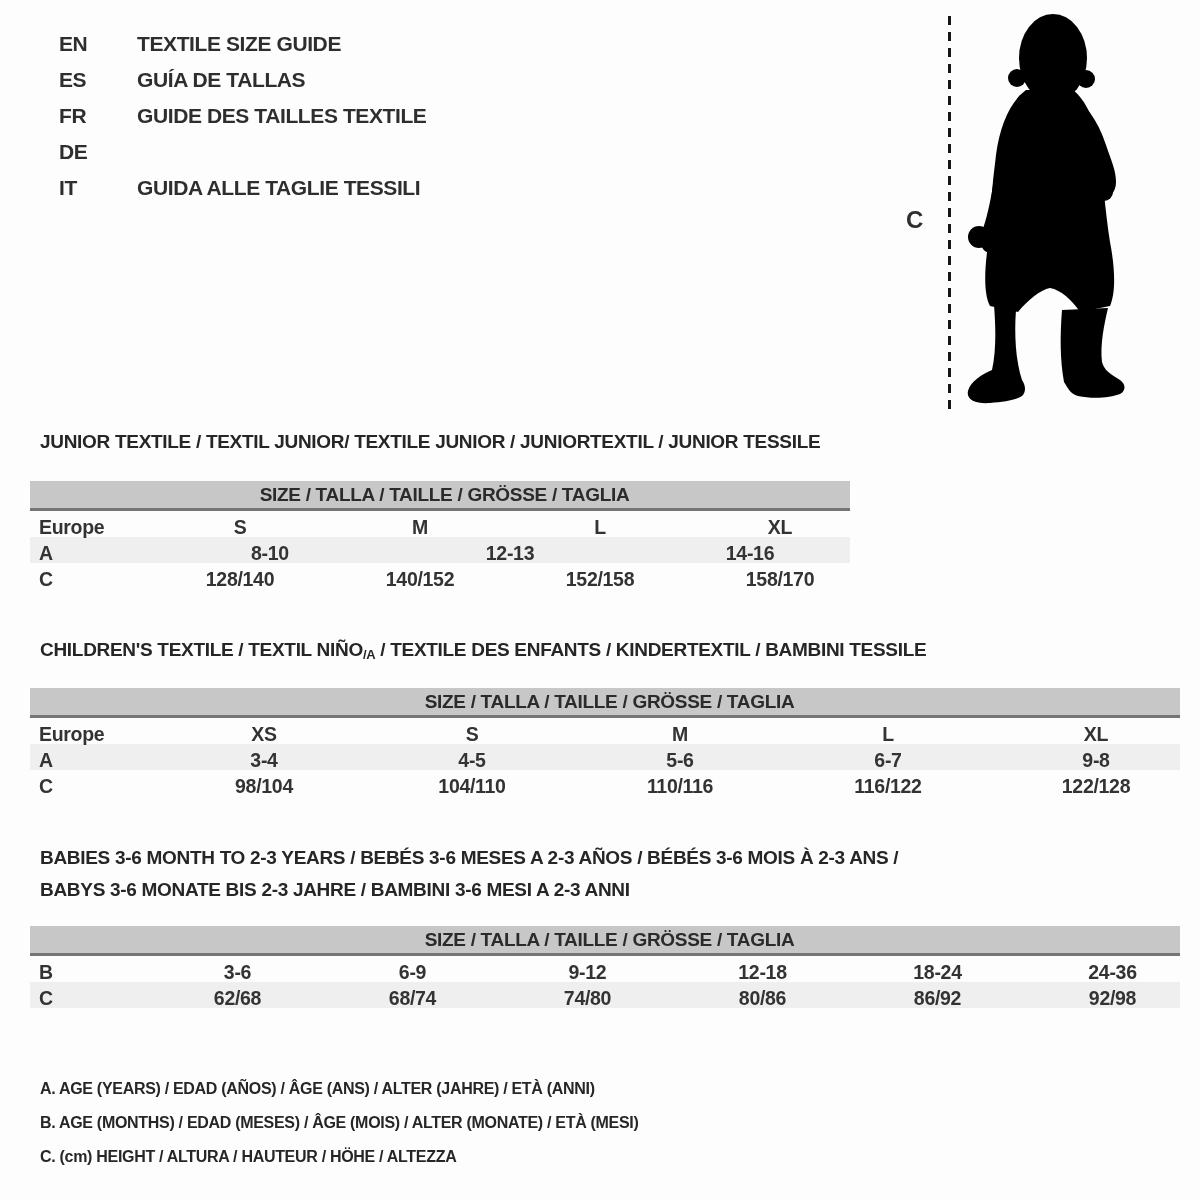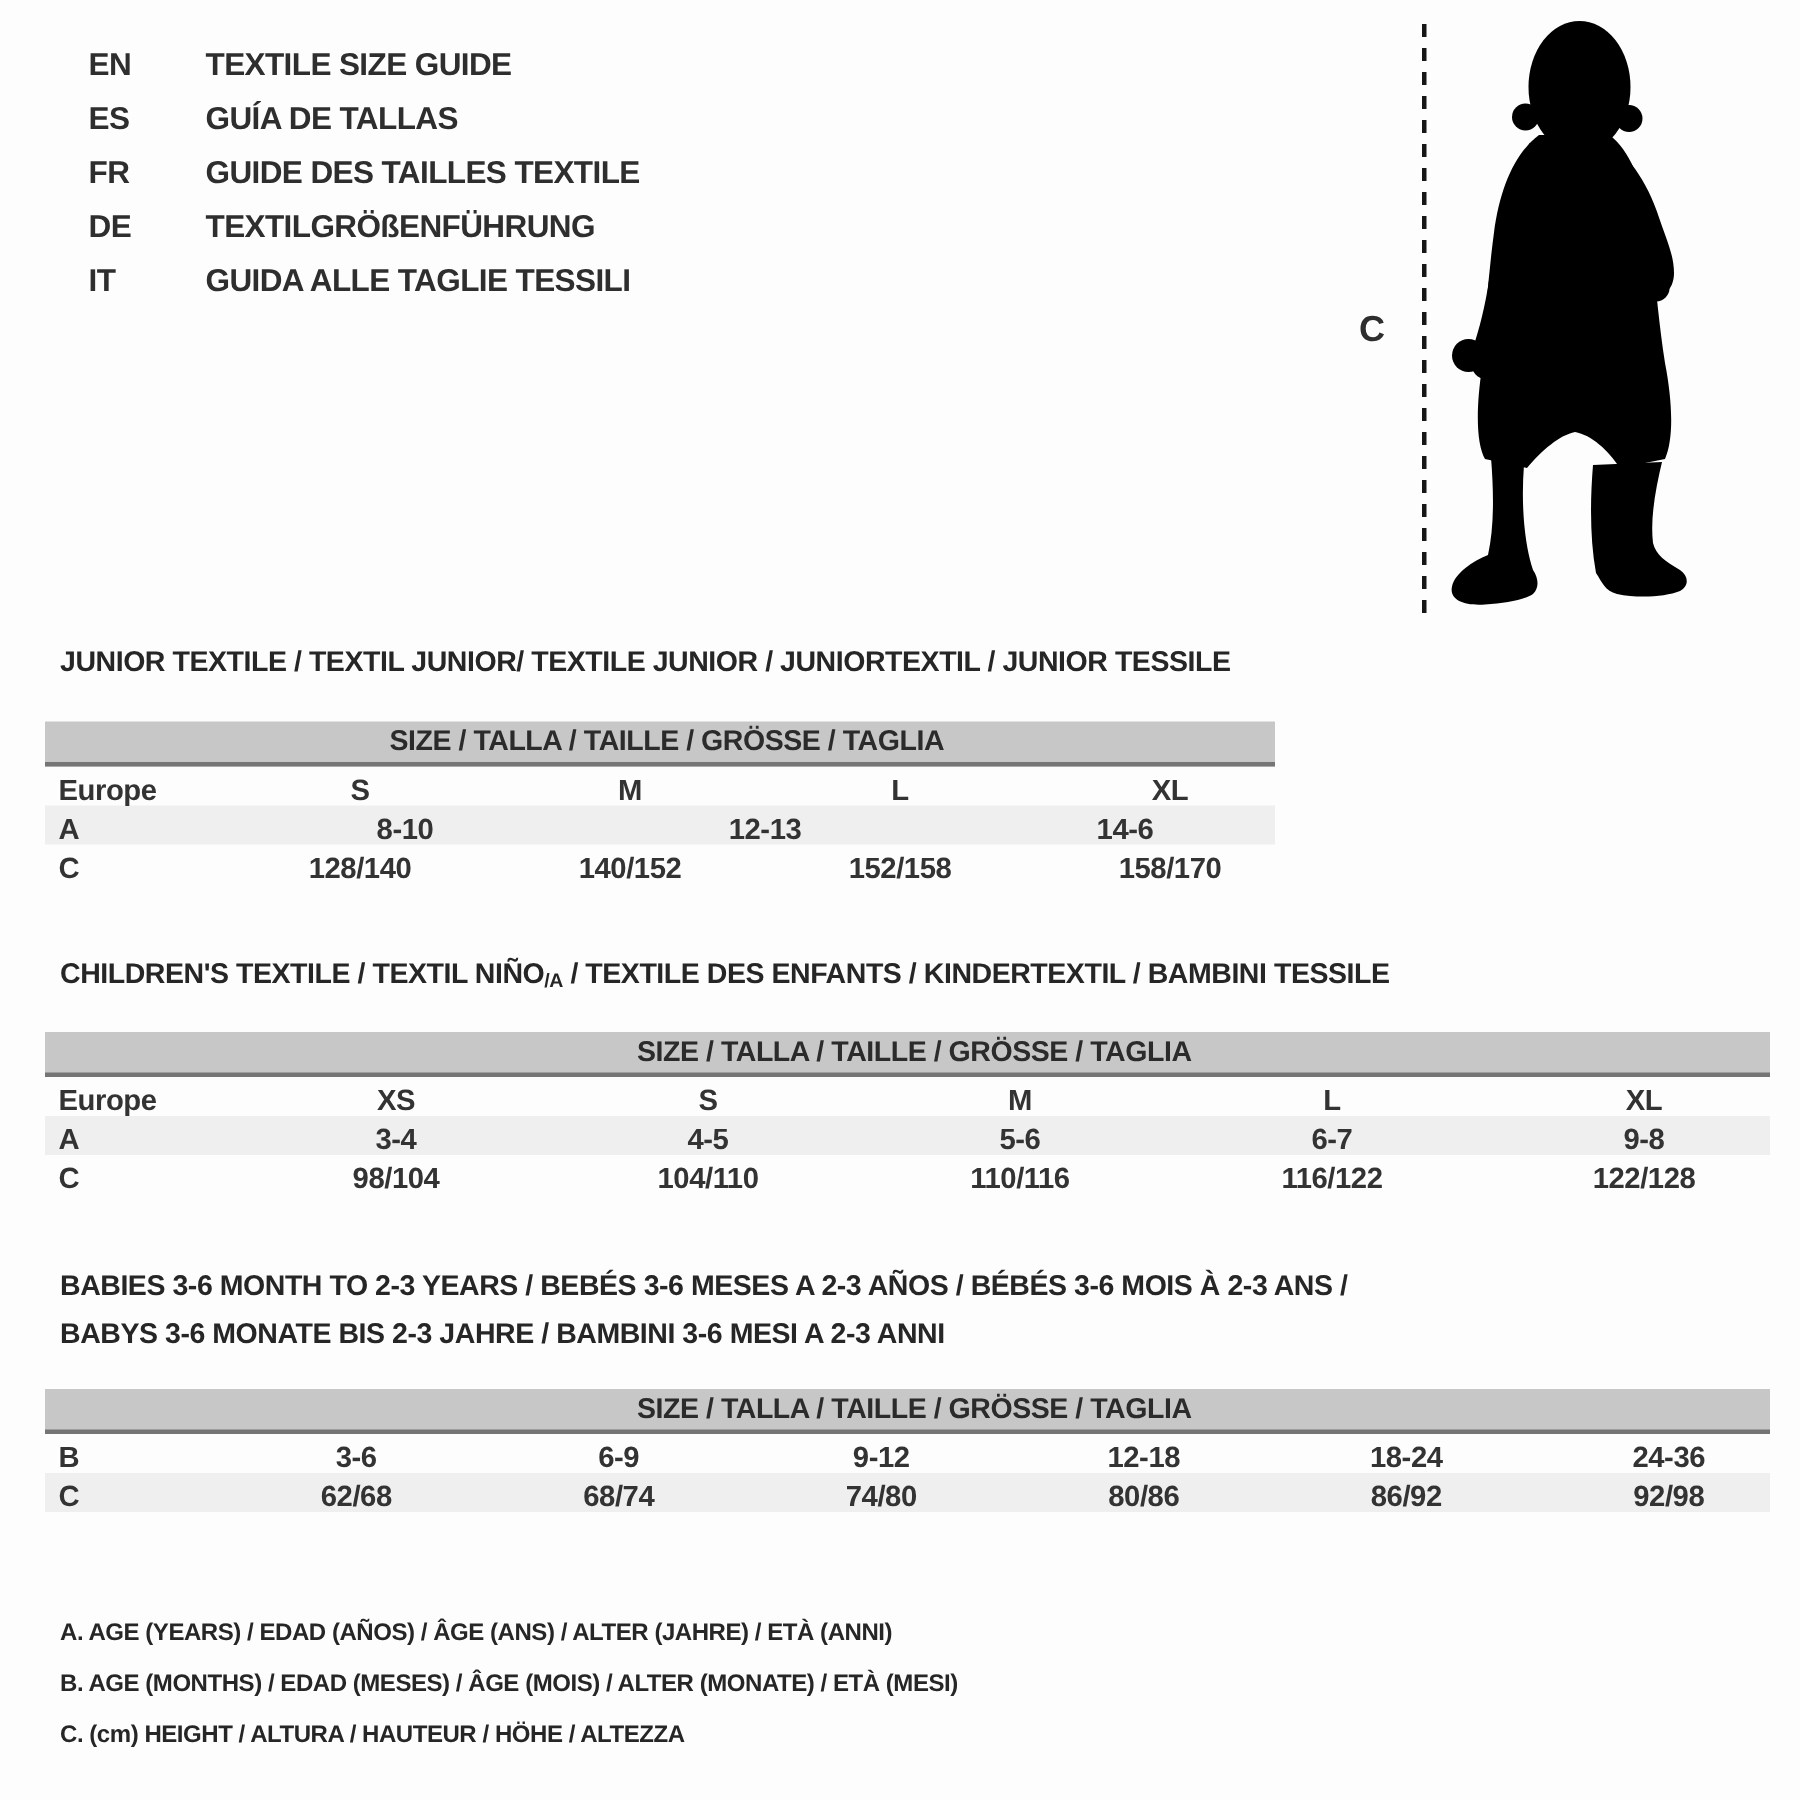--- a/index.html
+++ b/index.html
@@ -53,21 +53,20 @@
       <div class="lang-row">
         <span class="lang-code">ES</span>
         <span class="lang-title">GUÍA DE TALLAS</span>
       </div>
       <div class="lang-row">
         <span class="lang-code">FR</span>
         <span class="lang-title">GUIDE DES TAILLES TEXTILE</span>
       </div>
       <div class="lang-row">
         <span class="lang-code">DE</span>
-        <span class="lang-title">TEXTILGRÖßENFÜHRUNG</span>
       </div>
       <div class="lang-row">
         <span class="lang-code">IT</span>
         <span class="lang-title">GUIDA ALLE TAGLIE TESSILI</span>
       </div>
     </div>
 
   <div class="height-line"></div>
   <div class="height-label">C</div>
   <svg class="silhouette" width="180" height="400" viewBox="0 0 180 400" aria-hidden="true">
@@ -98,21 +97,21 @@
           <span class="rlabel">Europe</span>
           <span class="cell">S</span>
           <span class="cell">M</span>
           <span class="cell">L</span>
           <span class="cell">XL</span>
         </div>
         <div class="trow shaded">
           <span class="rlabel">A</span>
           <span class="cell">8-10</span>
           <span class="cell">12-13</span>
-          <span class="cell">14-6</span>
+          <span class="cell">14-16</span>
         </div>
         <div class="trow">
           <span class="rlabel">C</span>
           <span class="cell">128/140</span>
           <span class="cell">140/152</span>
           <span class="cell">152/158</span>
           <span class="cell">158/170</span>
         </div>
       </div>
   </div>

